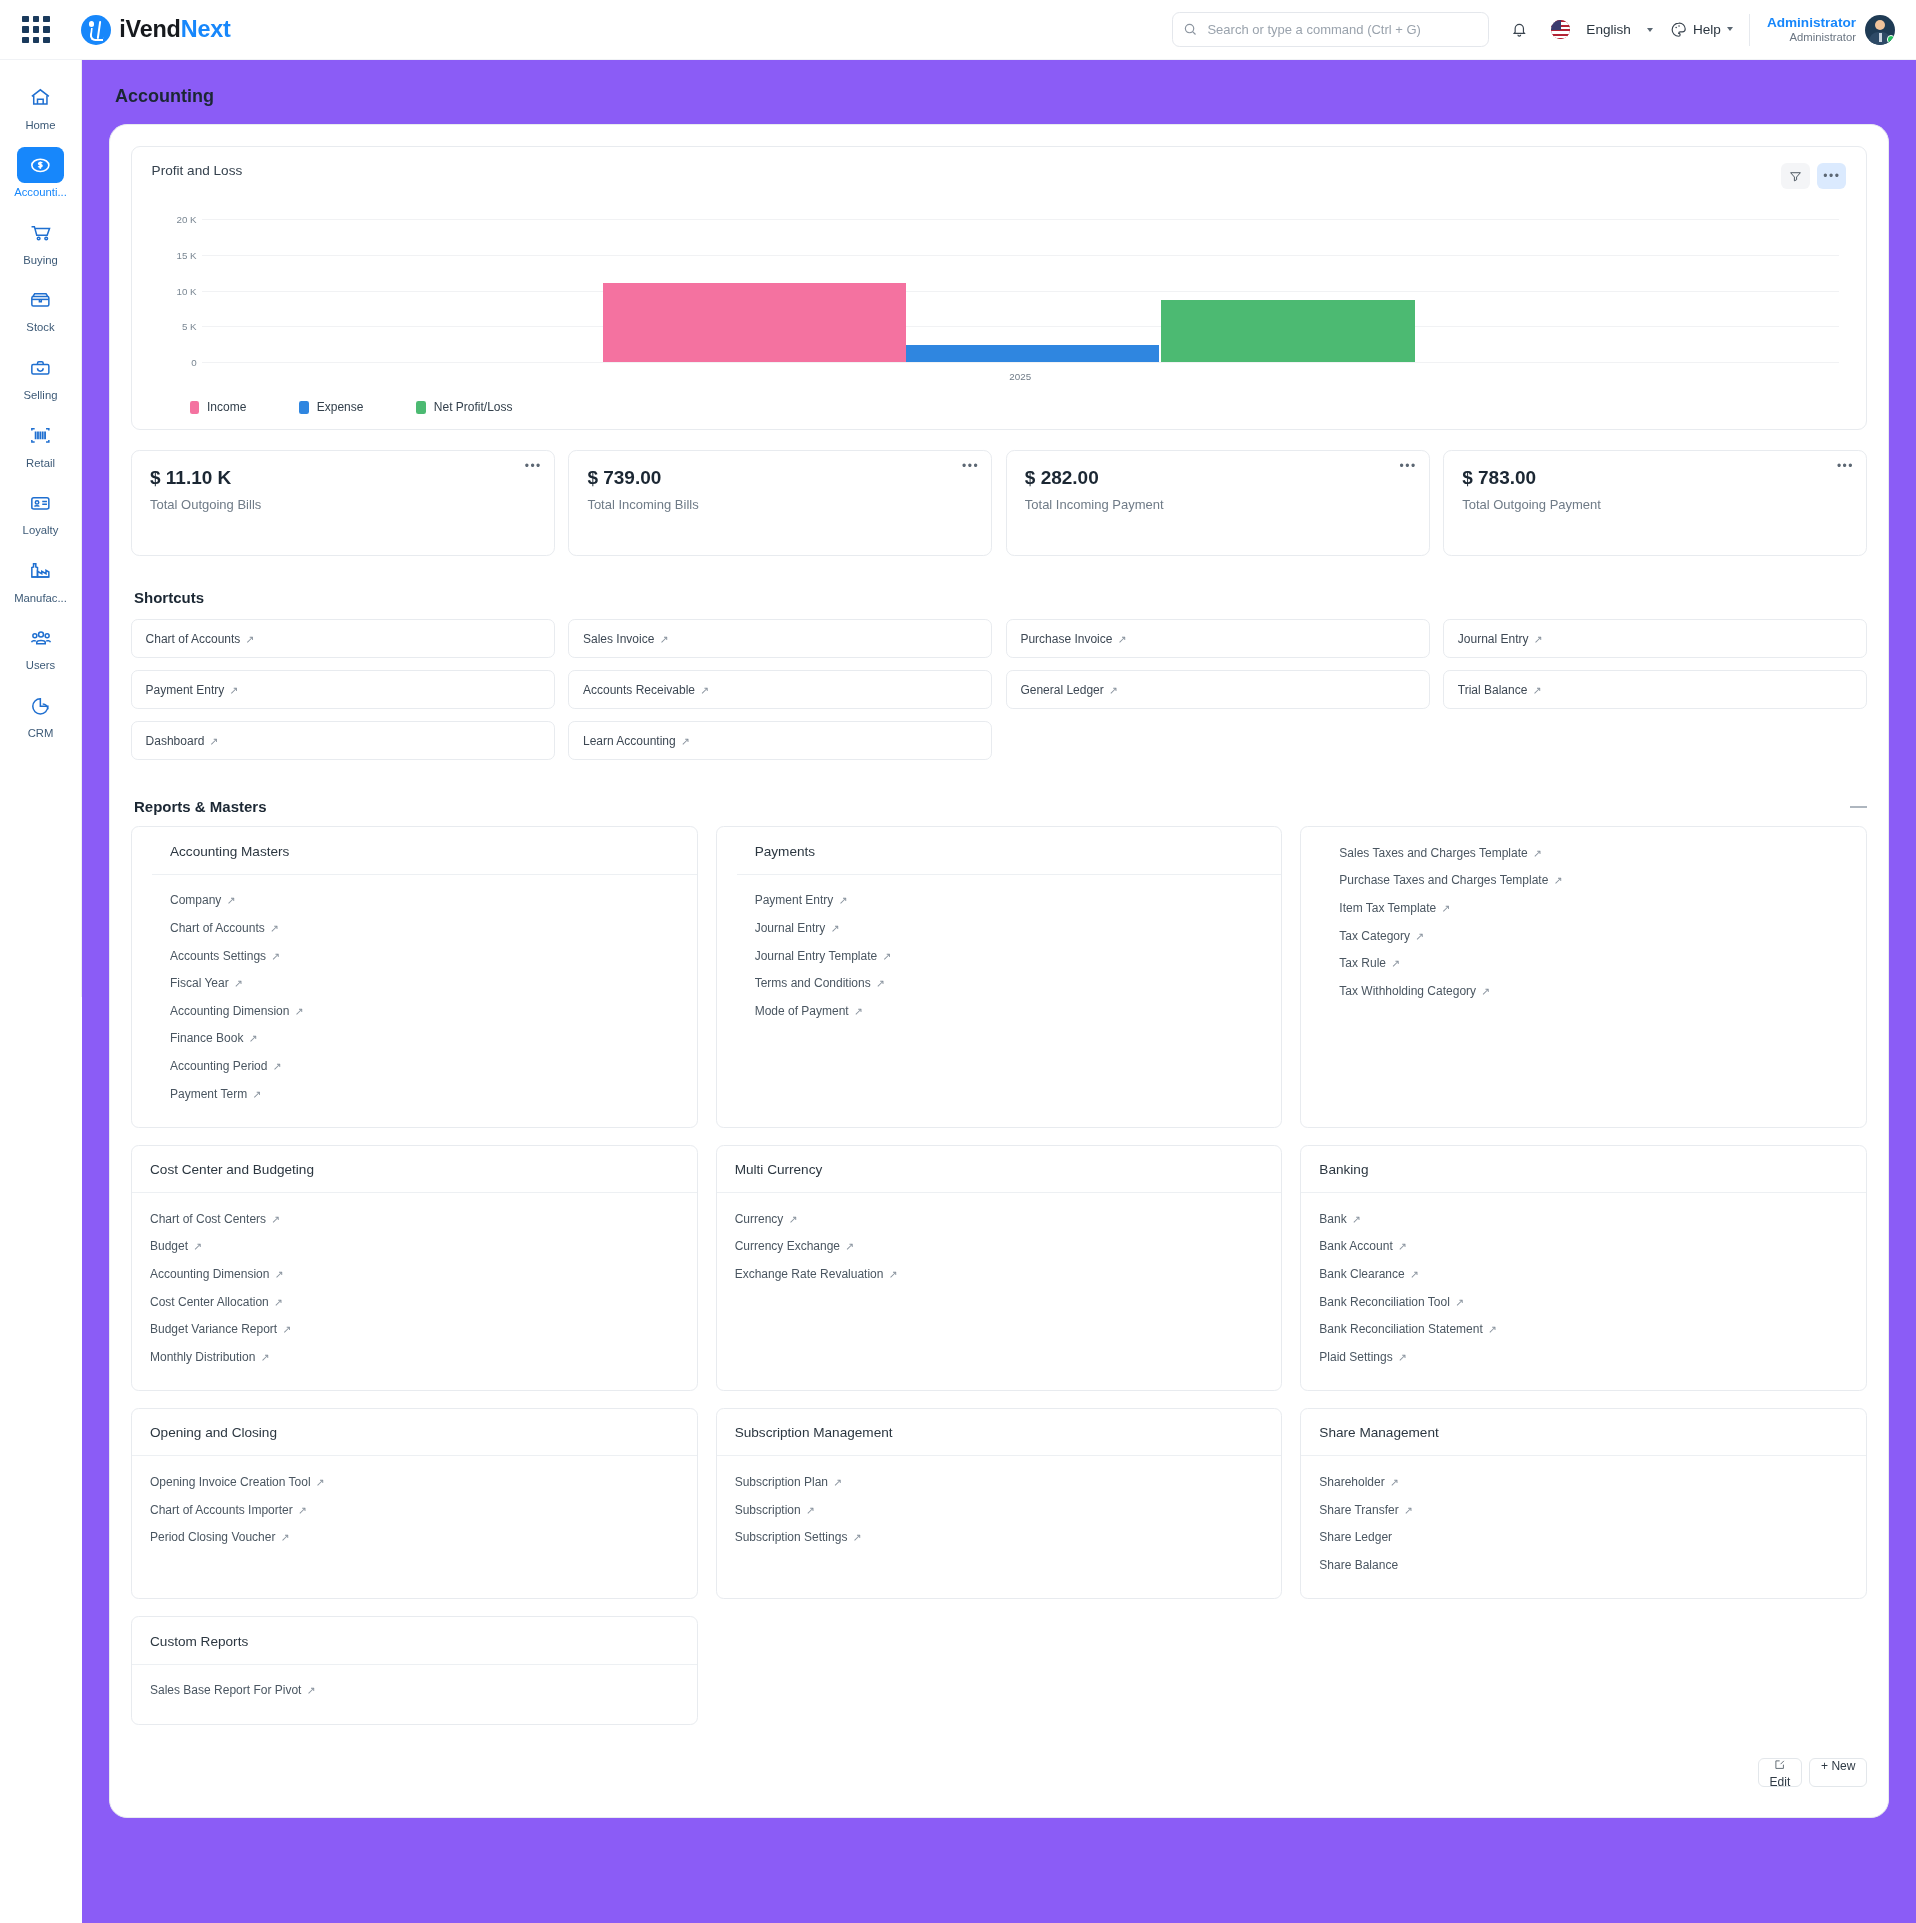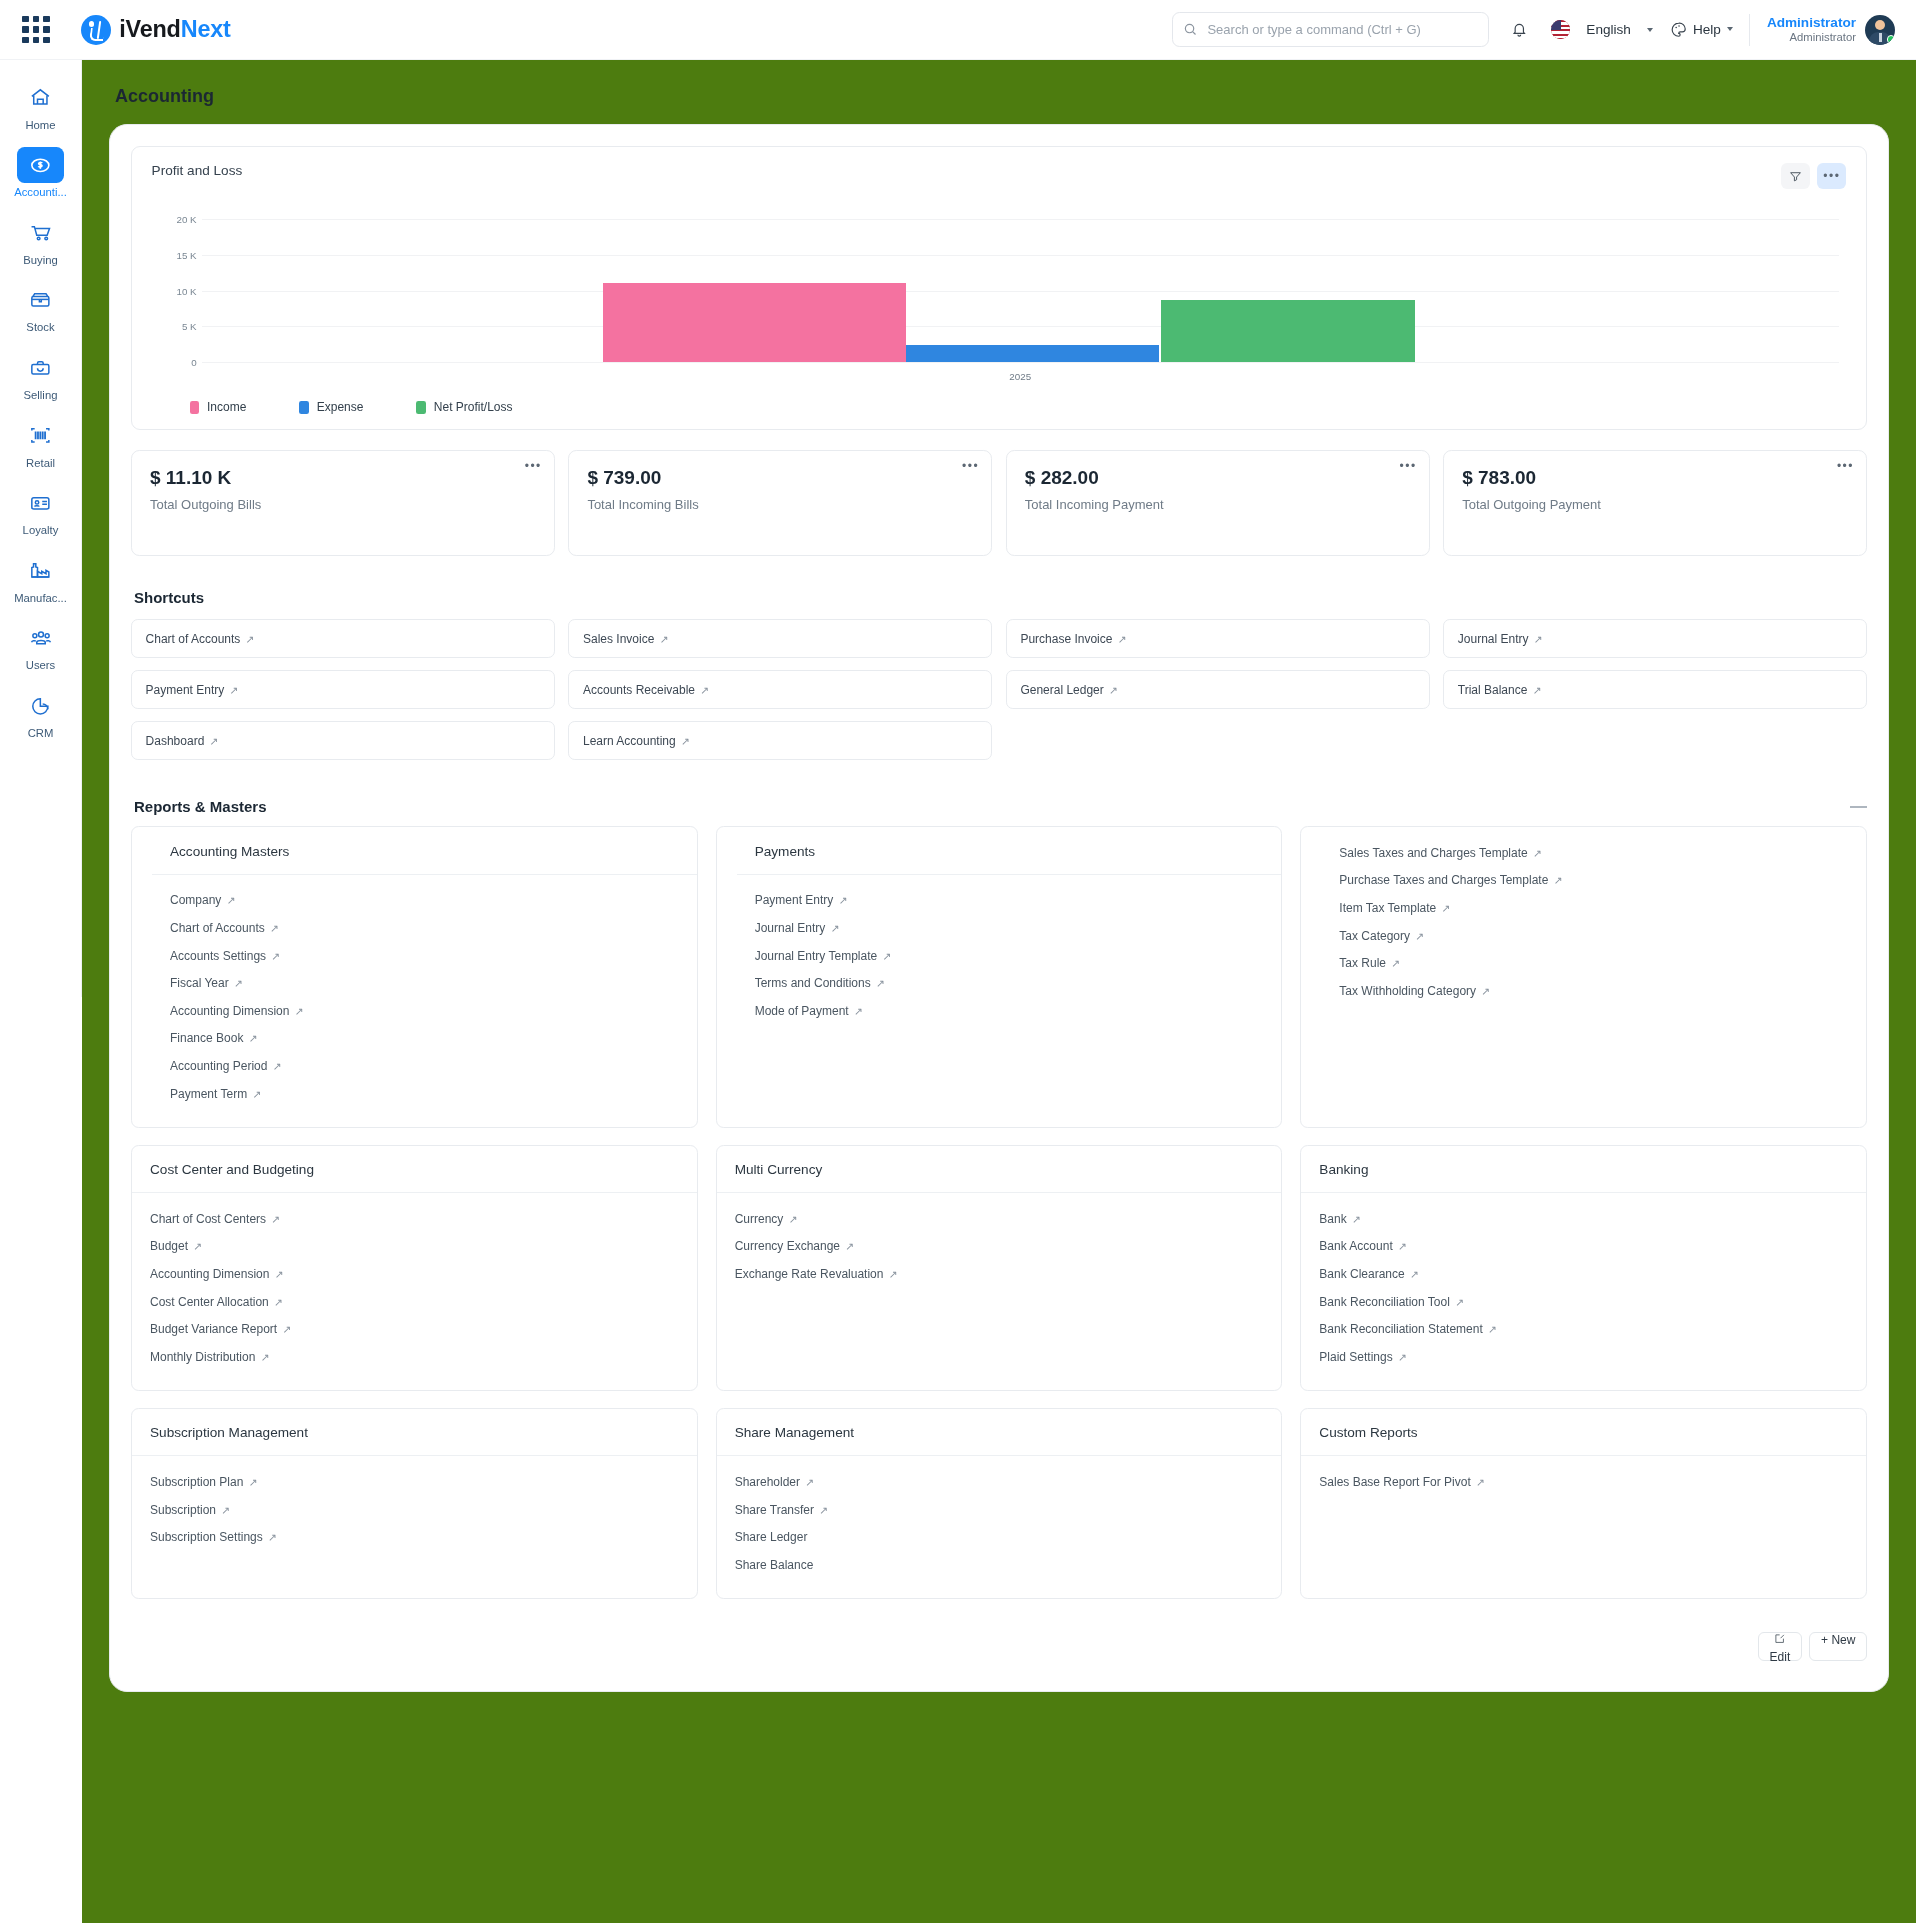--- a/index.html
+++ b/index.html
@@ -64,21 +64,21 @@
   .sidebar {
     width: 82px; flex:0 0 82px; background:#fff; border-right:0.8px solid #eceff3;
     padding-top: 10.6px; height: 937px;
   }
   .side-item { display:flex; flex-direction:column; align-items:center; gap:3px; padding: 9px 0 7.6px; cursor:pointer; }
   .side-ico { width:47px; height:36px; display:flex; align-items:center; justify-content:center; border-radius:7.6px; color:#1f6fd0;}
   .side-item.active .side-ico { background:#1787fb; color:#fff; }
   .side-lbl { font-size:11.3px; color:#3d5a77; }
   .side-item.active .side-lbl { color:#1787fb; }
 
-  .content { flex:1; min-width:0; background:#4d7c0f; padding: 0; }
+  .content { flex:1; min-width:0; background:#8b5cf6; padding: 0; }
   .page-title { font-size:18px; font-weight:700; color:#1b2733; padding: 26px 0 16.6px 33px; }
 
   .panel {
     margin: 0 27px 0 27px;
     border:0.8px solid #e8ebef; border-radius:18px; background:#fff;
     padding: 21px 21px 30px 21px;
   }
 
   
   .chart-card { border:0.8px solid #e8ebef; border-radius:9px; background:#fff; padding: 16.6px 19.6px 15px 19.6px; position:relative; }
@@ -522,20 +522,28 @@
               <div class="bd">
                 <div class="rm-link"><span>Bank</span><span class="ext">↗</span></div>
                 <div class="rm-link"><span>Bank Account</span><span class="ext">↗</span></div>
                 <div class="rm-link"><span>Bank Clearance</span><span class="ext">↗</span></div>
                 <div class="rm-link"><span>Bank Reconciliation Tool</span><span class="ext">↗</span></div>
                 <div class="rm-link"><span>Bank Reconciliation Statement</span><span class="ext">↗</span></div>
                 <div class="rm-link"><span>Plaid Settings</span><span class="ext">↗</span></div>
               </div>
             </div>
             <div class="rm-card h-small">
+              <div class="hd">Opening and Closing</div>
+              <div class="bd">
+                <div class="rm-link"><span>Opening Invoice Creation Tool</span><span class="ext">↗</span></div>
+                <div class="rm-link"><span>Chart of Accounts Importer</span><span class="ext">↗</span></div>
+                <div class="rm-link"><span>Period Closing Voucher</span><span class="ext">↗</span></div>
+              </div>
+            </div>
+            <div class="rm-card h-small">
               <div class="hd">Subscription Management</div>
               <div class="bd">
                 <div class="rm-link"><span>Subscription Plan</span><span class="ext">↗</span></div>
                 <div class="rm-link"><span>Subscription</span><span class="ext">↗</span></div>
                 <div class="rm-link"><span>Subscription Settings</span><span class="ext">↗</span></div>
               </div>
             </div>
             <div class="rm-card h-small">
               <div class="hd">Share Management</div>
               <div class="bd">

